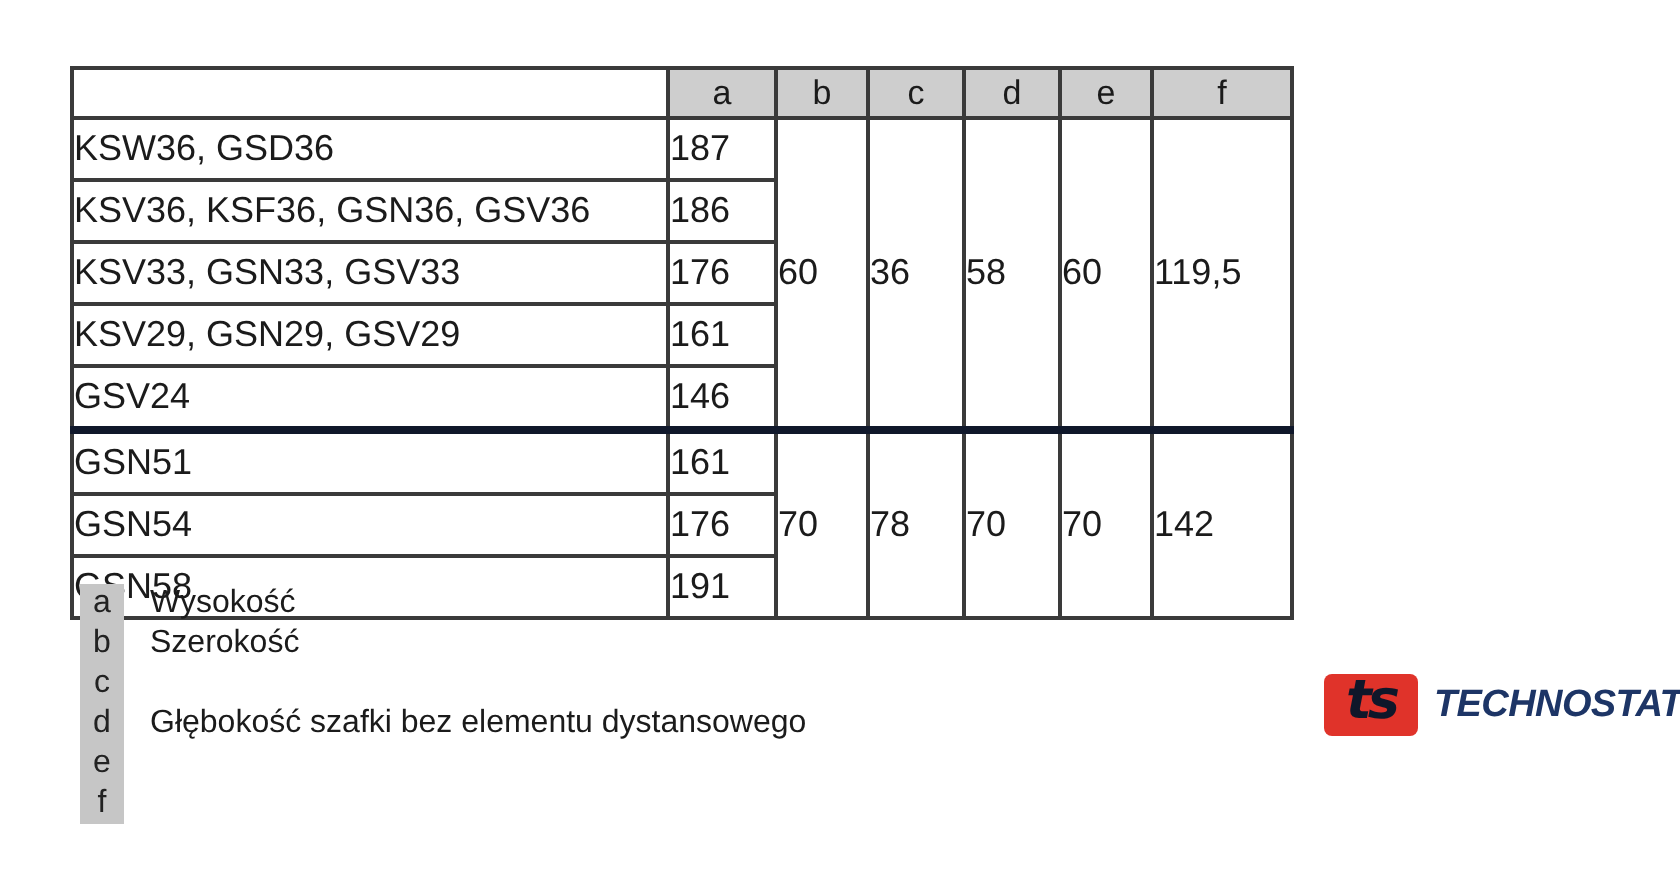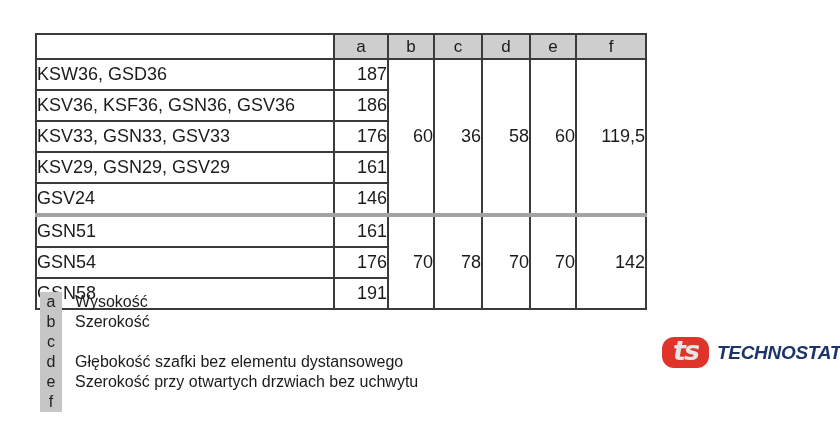--- a/index.html
+++ b/index.html
@@ -28,22 +28,22 @@
     vertical-align: middle;
   }
   table.dims tr.head td {
     height: 23px;
     background: #cecece;
     text-align: center;
     font-size: 17px;
   }
   table.dims tr.head td.blank { background: #ffffff; }
   td.name { text-align: left; padding-left: 10px; white-space: nowrap; }
-  td.num  { text-align: right; }
-  tr.group-divider td { border-top: 4px solid #a3a3a3; }
+  td.num  { text-align: left; }
+  tr.group-divider td { border-top: 4px solid #0f172a; }
 
   
   .legend { position: absolute; left: 40px; top: 292px; }
   .legend-row { display: flex; align-items: center; height: 20px; }
   .legend-key {
     flex: none;
     width: 22px; height: 20px;
     background: #c6c6c6;
     text-align: center;
     line-height: 20px;
@@ -55,22 +55,22 @@
     font-size: 16px;
     white-space: nowrap;
     color: #1b1b1b;
   }
 
   
   .logo { position: absolute; left: 662px; top: 337px; display: flex; align-items: center; }
   .logo-badge {
     width: 47px; height: 31px;
     background: #e0332a;
-    border-radius: 12px;
-    color: #e5e5e5;
+    border-radius: 4px;
+    color: #0f172a;
     font-weight: bold;
     font-style: italic;
     font-size: 27px;
     line-height: 28px;
     text-align: center;
     font-family: "DejaVu Sans", sans-serif;
     letter-spacing: -2px;
   }
   .logo-word {
     margin-left: 8px;
@@ -165,21 +165,20 @@
   </div>
   <div class="legend-row">
     <span class="legend-key">c</span>
   </div>
   <div class="legend-row">
     <span class="legend-key">d</span>
     <span class="legend-text">Głębokość szafki bez elementu dystansowego</span>
   </div>
   <div class="legend-row">
     <span class="legend-key">e</span>
-    <span class="legend-text">Szerokość przy otwartych drzwiach bez uchwytu</span>
   </div>
   <div class="legend-row">
     <span class="legend-key">f</span>
   </div>
 </div>
 
 <div class="logo">
   <span class="logo-badge">ts</span>
   <span class="logo-word">TECHNOSTATUS</span>
 </div>

